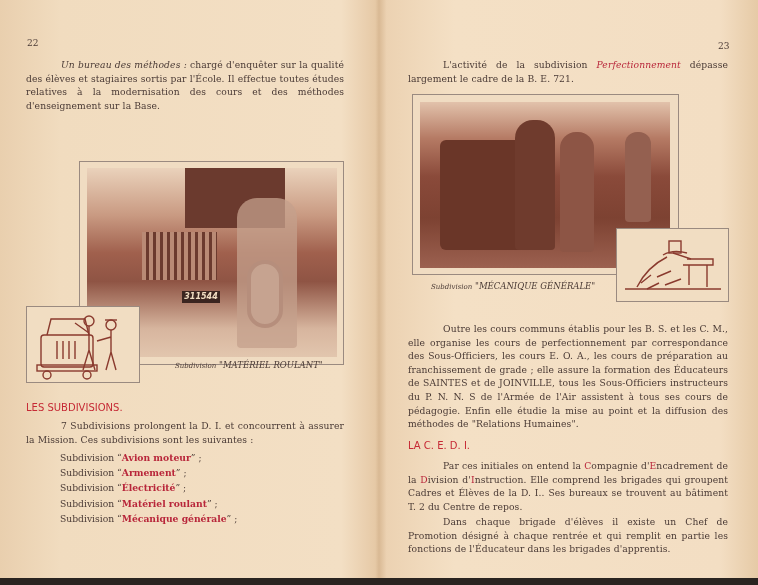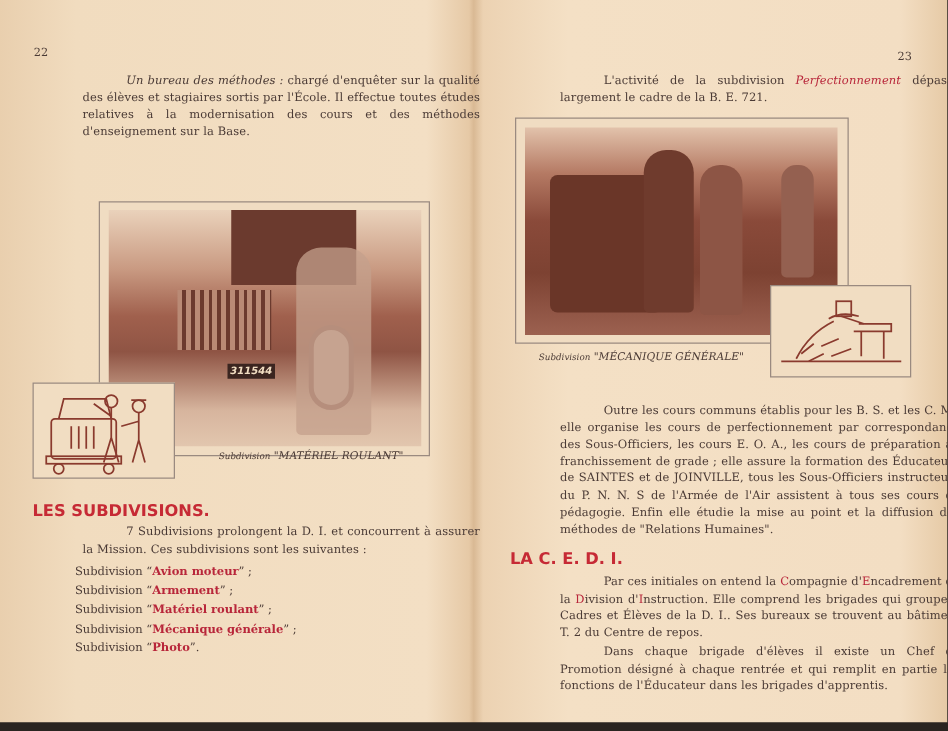--- a/index.html
+++ b/index.html
@@ -2,26 +2,26 @@
 <html><head>
 <meta charset="utf-8">
 <style>
   html,body{margin:0;padding:0;}
   body{width:758px;height:585px;overflow:hidden;background:#2a2420;font-family:"DejaVu Serif",serif;}
   .spread{position:relative;width:758px;height:578px;background:linear-gradient(90deg,#e9cfae 0%,#f1dcbf 8%,#f3dfc4 45%,#e6c9a6 49.5%,#d9b994 50%,#ecd2b2 51%,#f4e0c5 60%,#f3dec3 95%,#e6caa6 100%);}
   .page{position:absolute;top:0;height:484px;color:#4a3a35;}
   .left{left:0;width:380px;}
   .right{left:381px;width:377px;}
   .pnum{position:absolute;font-size:9px;color:#4a3a35;}
-  .p{position:absolute;font-size:9.2px;line-height:13.6px;text-align:justify;letter-spacing:0.1px;margin-left:40px;}
+  .p{position:absolute;font-size:9.2px;line-height:13.6px;text-align:justify;letter-spacing:0.1px;}
   .p .ind{display:inline-block;width:35px;}
   .it{font-style:italic;}
   .red{color:#b8263a;font-weight:bold;}
   .redn{color:#b8263a;}
-  .heading{position:absolute;font-size:13px;font-weight:bold;color:#c62a35;font-family:"DejaVu Sans",sans-serif;}
+  .heading{position:absolute;font-size:10px;font-weight:normal;color:#c62a35;font-family:"DejaVu Sans",sans-serif;}
   .list{position:absolute;font-size:9.2px;line-height:15.2px;}
   .photo{position:absolute;border:1px solid #9a8a80;background:#f0dcc2;font-style:italic;}
   .photo-inner{position:absolute;background:linear-gradient(180deg,#d9a98f 0%,#a4614d 35%,#8a4a3a 60%,#b07a66 100%);}
   .caption{position:absolute;font-size:8.5px;font-style:italic;color:#4a3a35;white-space:nowrap;}
   .caption .small{font-size:7px;}
   .cartoon{position:absolute;border:1px solid #9a8a80;background:#f1ddc2;}
   .bottom-edge{position:absolute;left:0;top:578px;width:758px;height:7px;background:#2a2420;}
 </style>
 </head>
 <body>
@@ -71,23 +71,23 @@
 
     <div class="heading" style="left:26px;top:402px;">LES SUBDIVISIONS.</div>
 
     <div class="p" style="left:26px;top:419px;width:318px;">
       <span class="ind"></span><span>7 Subdivisions prolongent la D. I. et concourrent à assurer la Mission. Ces subdivisions sont les suivantes :</span>
     </div>
 
     <div class="list" style="left:60px;top:450px;">
       <div><span>Subdivision </span>“<span class="red">Avion moteur</span>”<span> ;</span></div>
       <div><span>Subdivision </span>“<span class="red">Armement</span>”<span> ;</span></div>
+      <div><span>Subdivision </span>“<span class="red">Électricité</span>”<span> ;</span></div>
       <div><span>Subdivision </span>“<span class="red">Matériel roulant</span>”<span> ;</span></div>
       <div><span>Subdivision </span>“<span class="red">Mécanique générale</span>”<span> ;</span></div>
-      <div><span>Subdivision </span>“<span class="red">Photo</span>”<span>.</span></div>
     </div>
   </div>
 
   <div class="page right">
     <div class="pnum" style="left:337px;top:41px;">23</div>
 
     <div class="p" style="left:27px;top:58px;width:320px;">
       <span class="ind"></span><span>L'activité de la subdivision </span><span class="red" style="font-weight:normal;font-style:italic;">Perfectionnement</span><span> dépasse largement le cadre de la B. E. 721.</span>
     </div>
 

